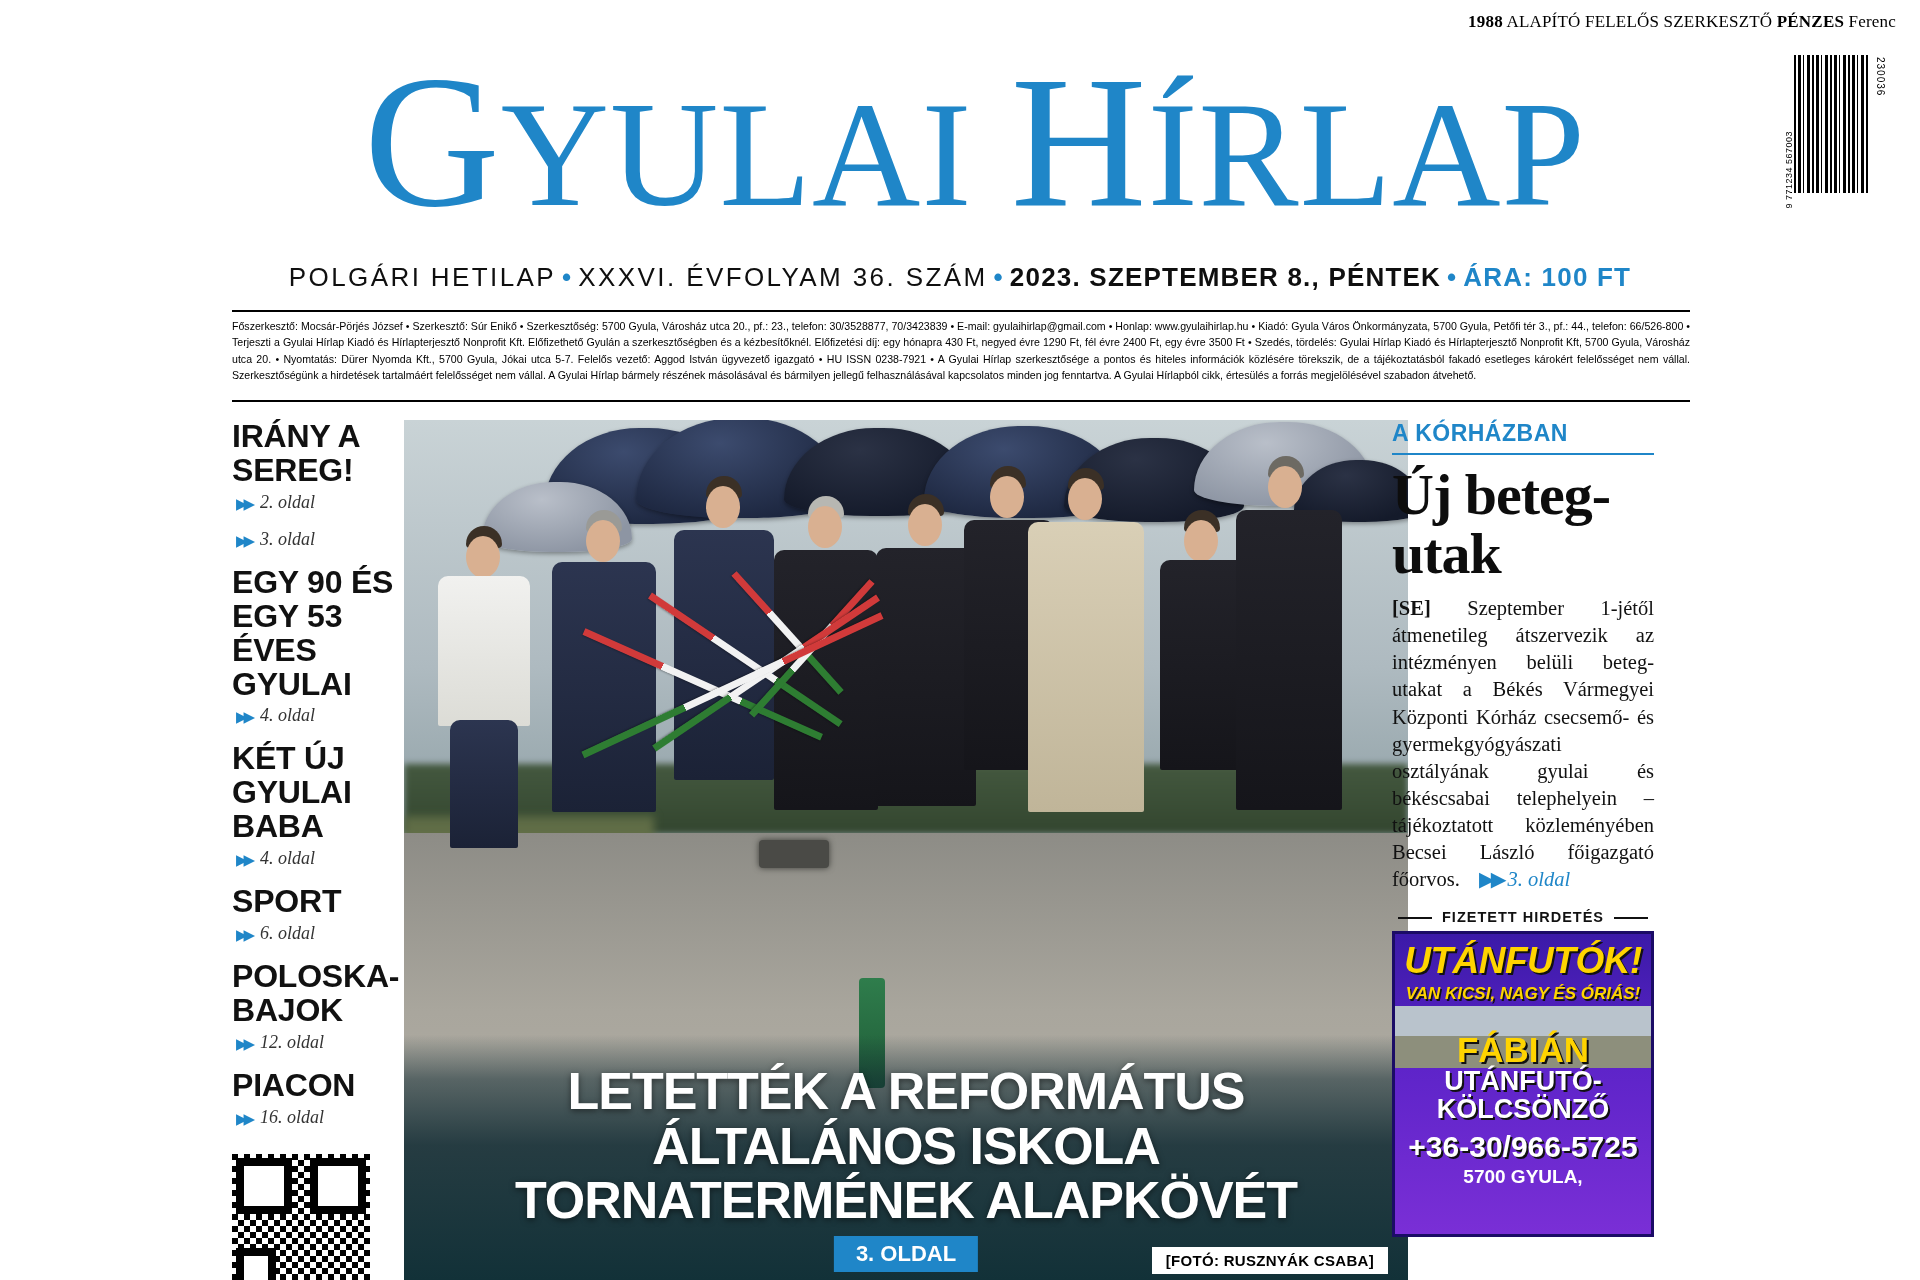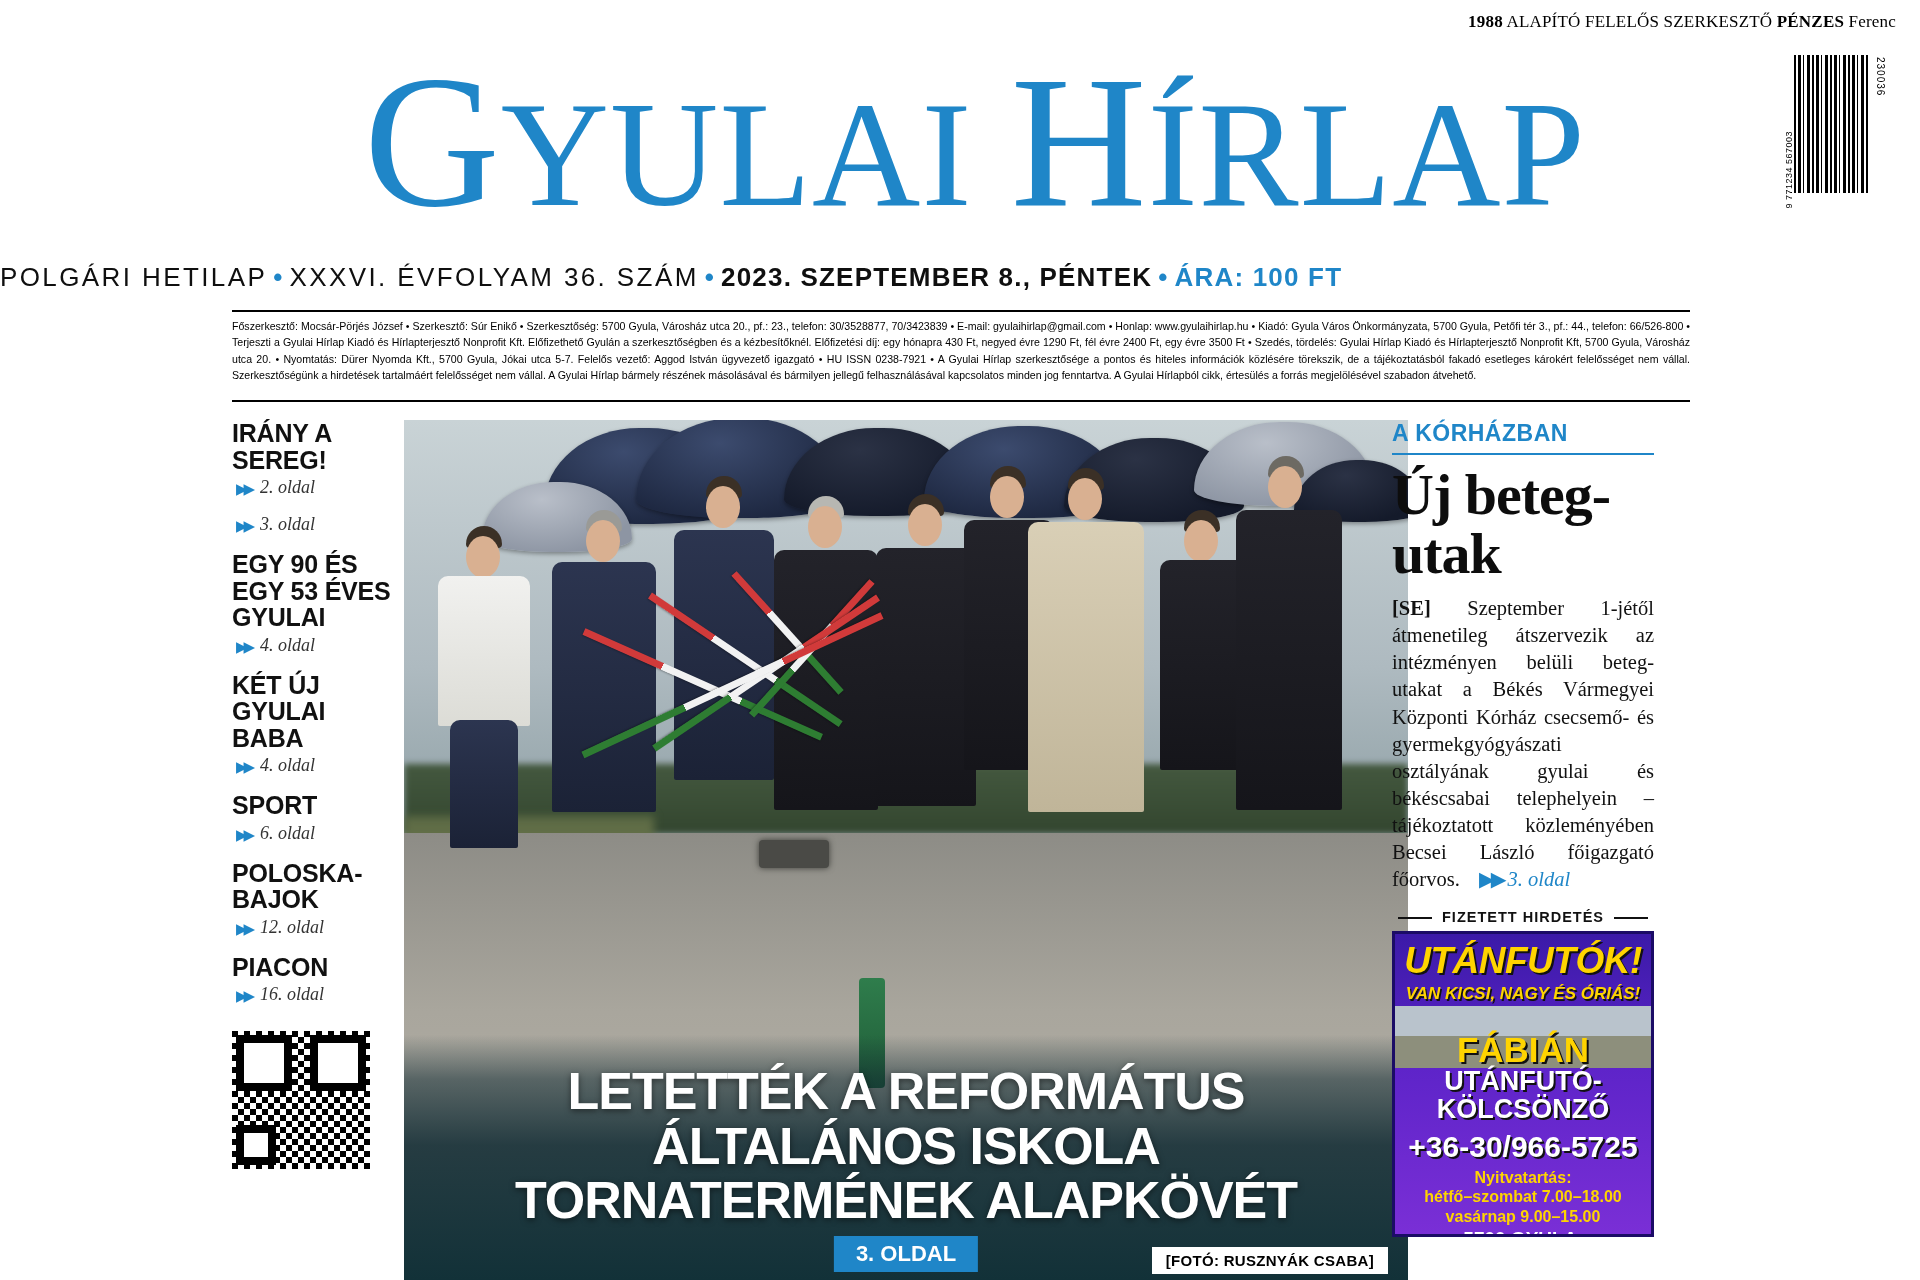--- a/index.html
+++ b/index.html
@@ -46,21 +46,21 @@
     white-space: nowrap;
     display: inline-block;
     padding-left: 30px;
   }
   .title .cap { font-size: 188px; }
 
   
   .subline {
     position: absolute;
     top: 262px; left: 0; width: 1920px;
-    text-align: left;
+    text-align: center;
     font-family: "Liberation Sans", sans-serif;
     font-size: 26px;
     letter-spacing: 1.2px;
     color: #0f0f0f;
     font-weight: bold;
   }
   .subline .thin { font-weight: normal; letter-spacing: 2.4px; }
   .subline .blue { color: #1f86c8; }
   .subline .dot { color: #1f86c8; padding: 0 6px; }
 
@@ -114,21 +114,21 @@
   }
 
   
   .col-left {
     position: absolute;
     top: 420px; left: 232px; width: 170px;
   }
   .teaser {
     font-family: "Liberation Sans", sans-serif;
     font-weight: bold;
-    font-size: 25px;
+    font-size: 32px;
     line-height: 1.06;
     color: #111;
     letter-spacing: -.2px;
     margin-bottom: 4px;
   }
   .teaser-page {
     font-family: "Liberation Serif", serif;
     font-style: italic;
     font-size: 18px;
     color: #333;
@@ -565,25 +565,20 @@
     </div>
 
     <div class="ad-label">FIZETETT HIRDETÉS</div>
     <div class="ad">
       <div class="ad-photo"></div>
       <div class="ad-title">UTÁNFUTÓK!</div>
       <div class="ad-sub">VAN KICSI, NAGY ÉS ÓRIÁS!</div>
       <div class="ad-brand">FÁBIÁN</div>
       <div class="ad-brand2">UTÁNFUTÓ-<br>KÖLCSÖNZŐ</div>
       <div class="ad-phone">+36-30/966-5725</div>
-      <div class="ad-open">
-        <div>Nyitvatartás:</div>
-        <div>hétfő–szombat 7.00–18.00</div>
-        <div>vasárnap 9.00–15.00</div>
-      </div>
       <div class="ad-addr">
         <div>5700 GYULA,</div>
 
       </div>
     </div>
   </div>
 
 </div>
 
 </body></html>

